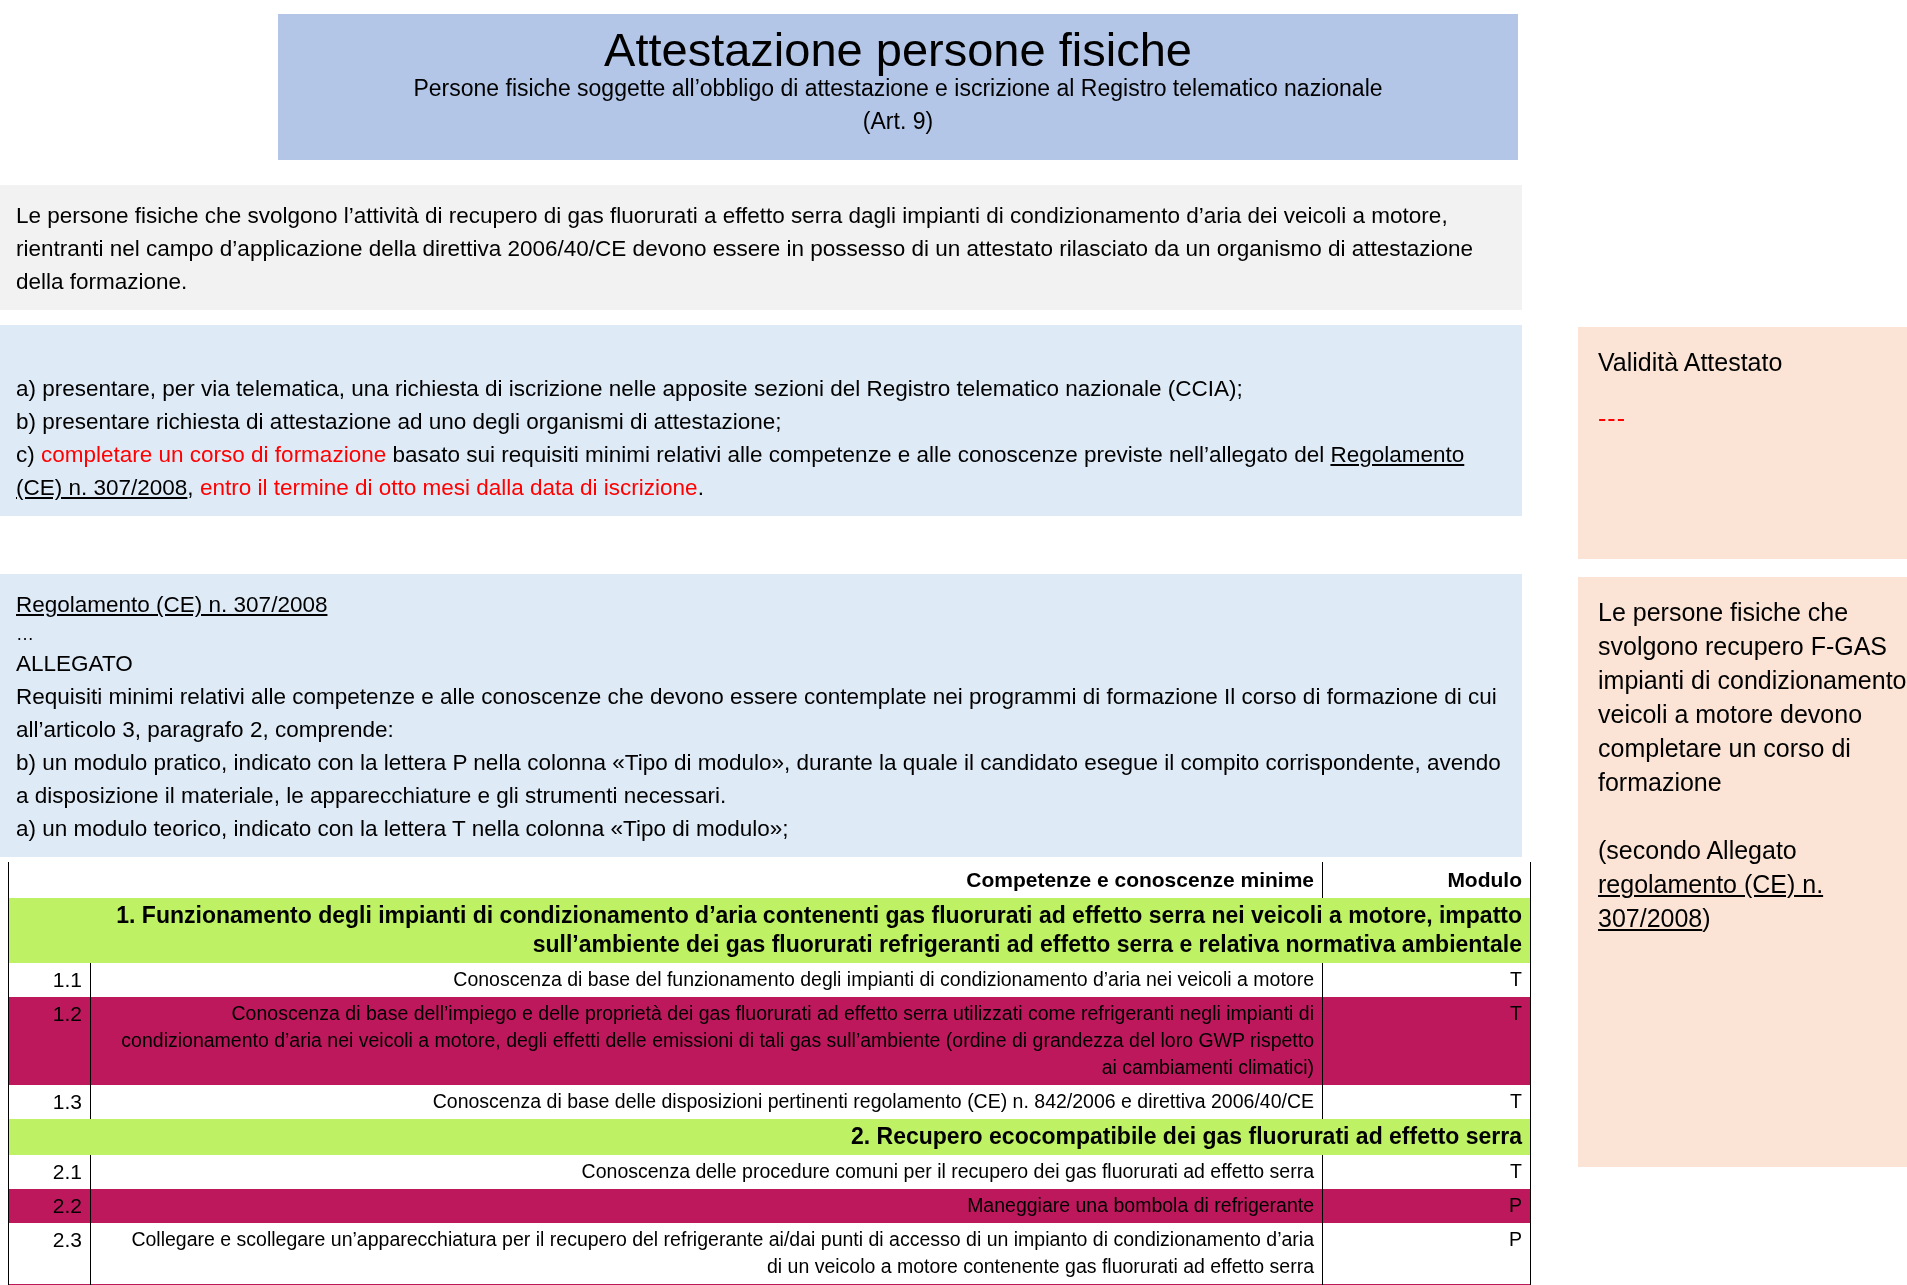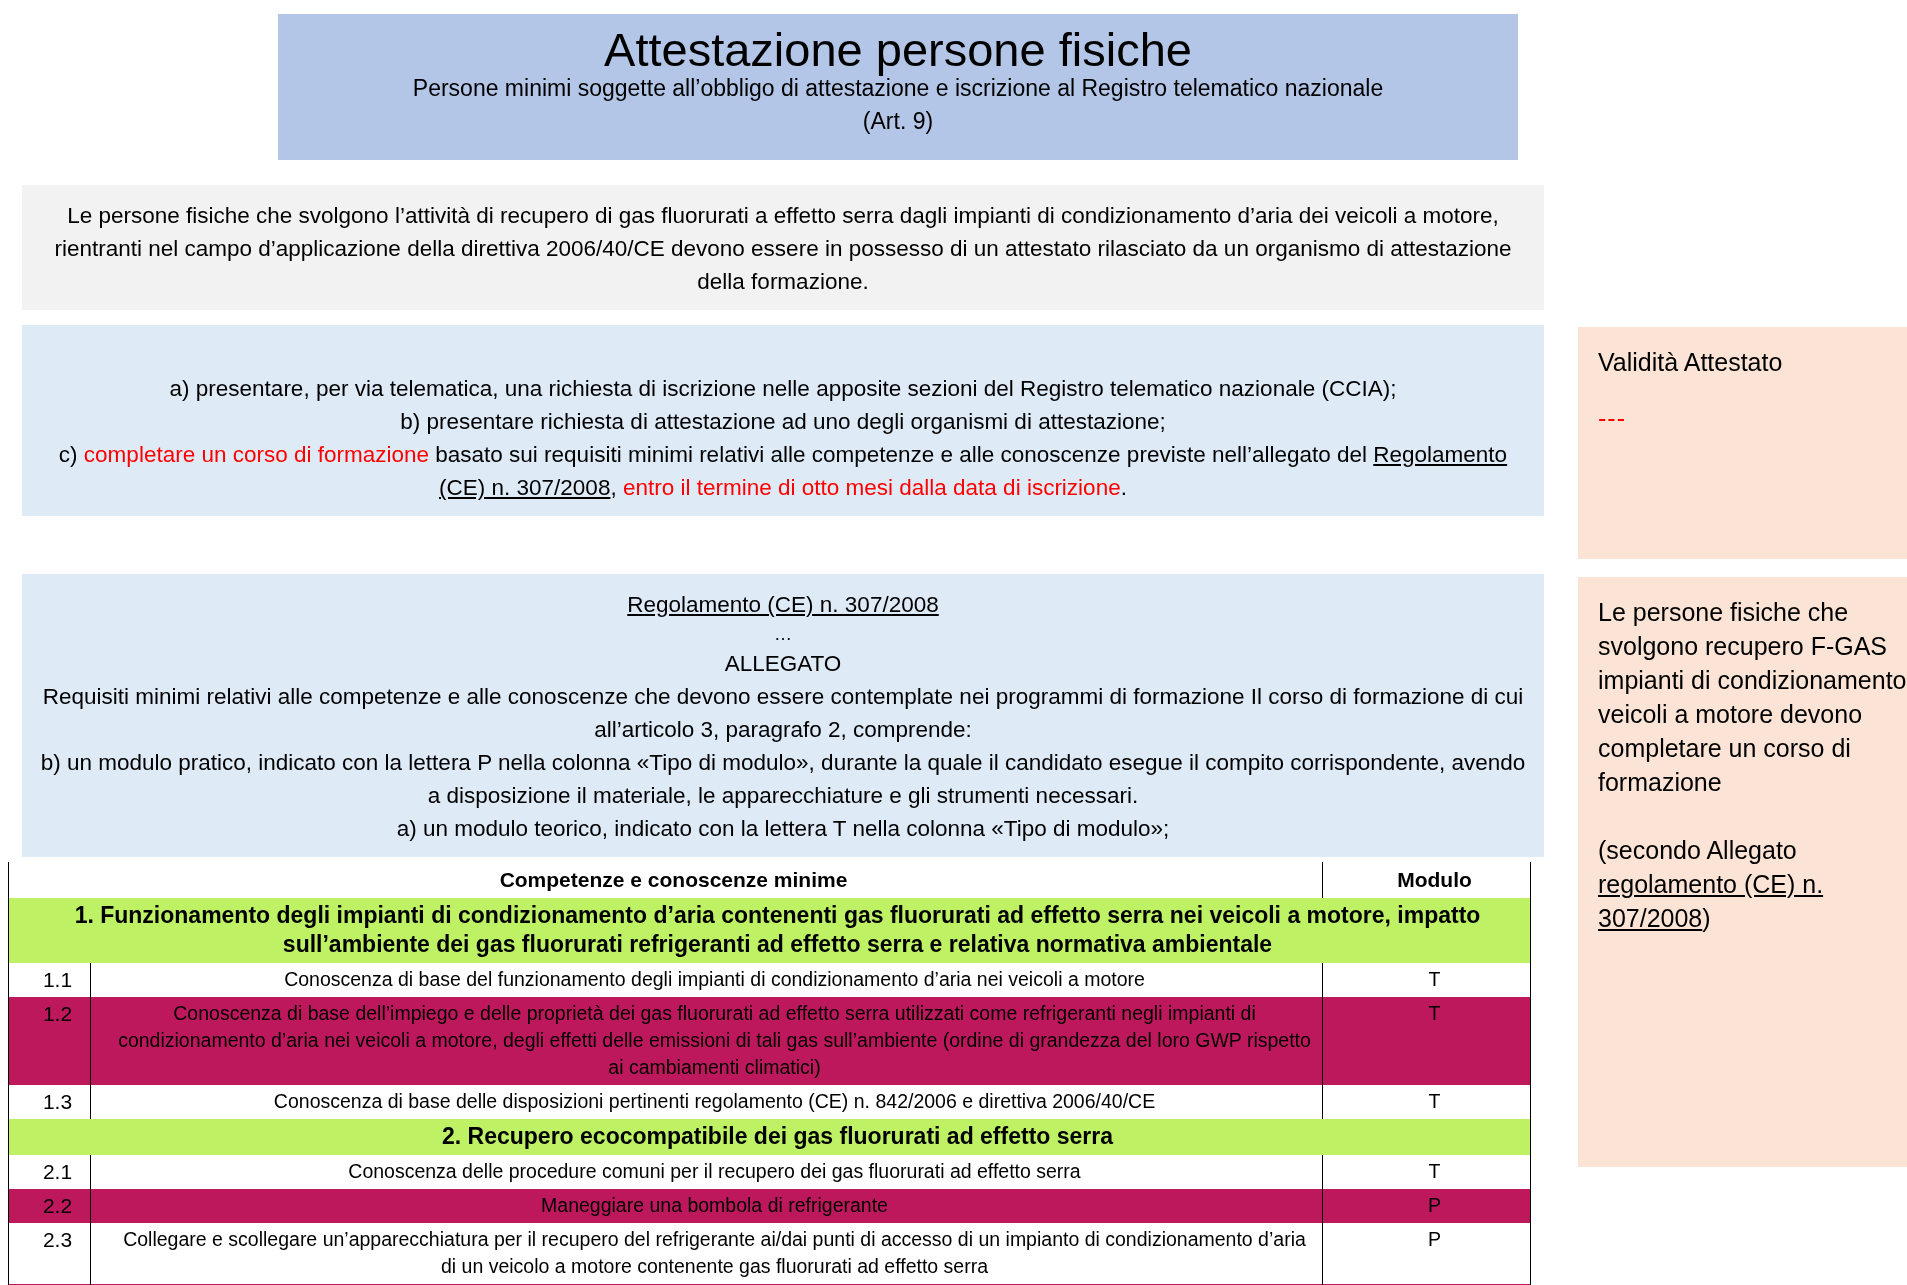--- a/index.html
+++ b/index.html
@@ -36,26 +36,25 @@
   }
   .title-sub {
     font-size: 23px;
     line-height: 33px;
     color: #000;
   }
 
   
   .block {
     position: absolute;
-    left: 22px;
+    left: 0;
     padding: 14px 16px 12px 16px;
     font-size: 22.5px;
     line-height: 33px;
     color: #000;
-    text-align: center;
   }
   .block-gray {
     top: 185px;
     width: 1522px;
     background: #f2f2f2;
   }
   .block-blue-1 {
     top: 325px;
     width: 1522px;
     background: #deeaf6;
@@ -87,21 +86,21 @@
     line-height: 27px;
     color: #000;
   }
   table.comp col.c-num   { width: 82px; }
   table.comp col.c-desc  { width: 1232px; }
   table.comp col.c-mod   { width: 208px; }
 
   table.comp td, table.comp th {
     vertical-align: top;
     padding: 3px 8px 4px 24px;
-    text-align: center;
+    text-align: right;
     font-weight: normal;
   }
   tr.header-row td {
     font-weight: bold;
     font-size: 21px;
     line-height: 29px;
     background: #ffffff;
   }
   tr.section-row td {
     font-weight: bold;
@@ -145,21 +144,21 @@
   }
   .side-gap { height: 34px; }
 </style>
 </head>
 <body>
 
 <div class="page">
 
   <div class="title-box">
     <div class="title-main">Attestazione persone fisiche</div>
-    <div class="title-sub">Persone minimi soggette all’obbligo di attestazione e iscrizione al Registro telematico nazionale</div>
+    <div class="title-sub">Persone fisiche soggette all’obbligo di attestazione e iscrizione al Registro telematico nazionale</div>
     <div class="title-sub">(Art. 9)</div>
   </div>
 
   <div class="block block-gray">
     <span>Le persone fisiche che svolgono l’attività di recupero di gas fluorurati a effetto serra dagli impianti di condizionamento d’aria dei veicoli a motore, rientranti nel campo d’applicazione della direttiva 2006/40/CE devono essere in possesso di un attestato rilasciato da un organismo di attestazione della formazione.</span>
   </div>
 
   <div class="block block-blue-1">
     <div class="spacer-line"></div>
     <div>a) presentare, per via telematica, una richiesta di iscrizione nelle apposite sezioni del Registro telematico nazionale (CCIA);</div>

